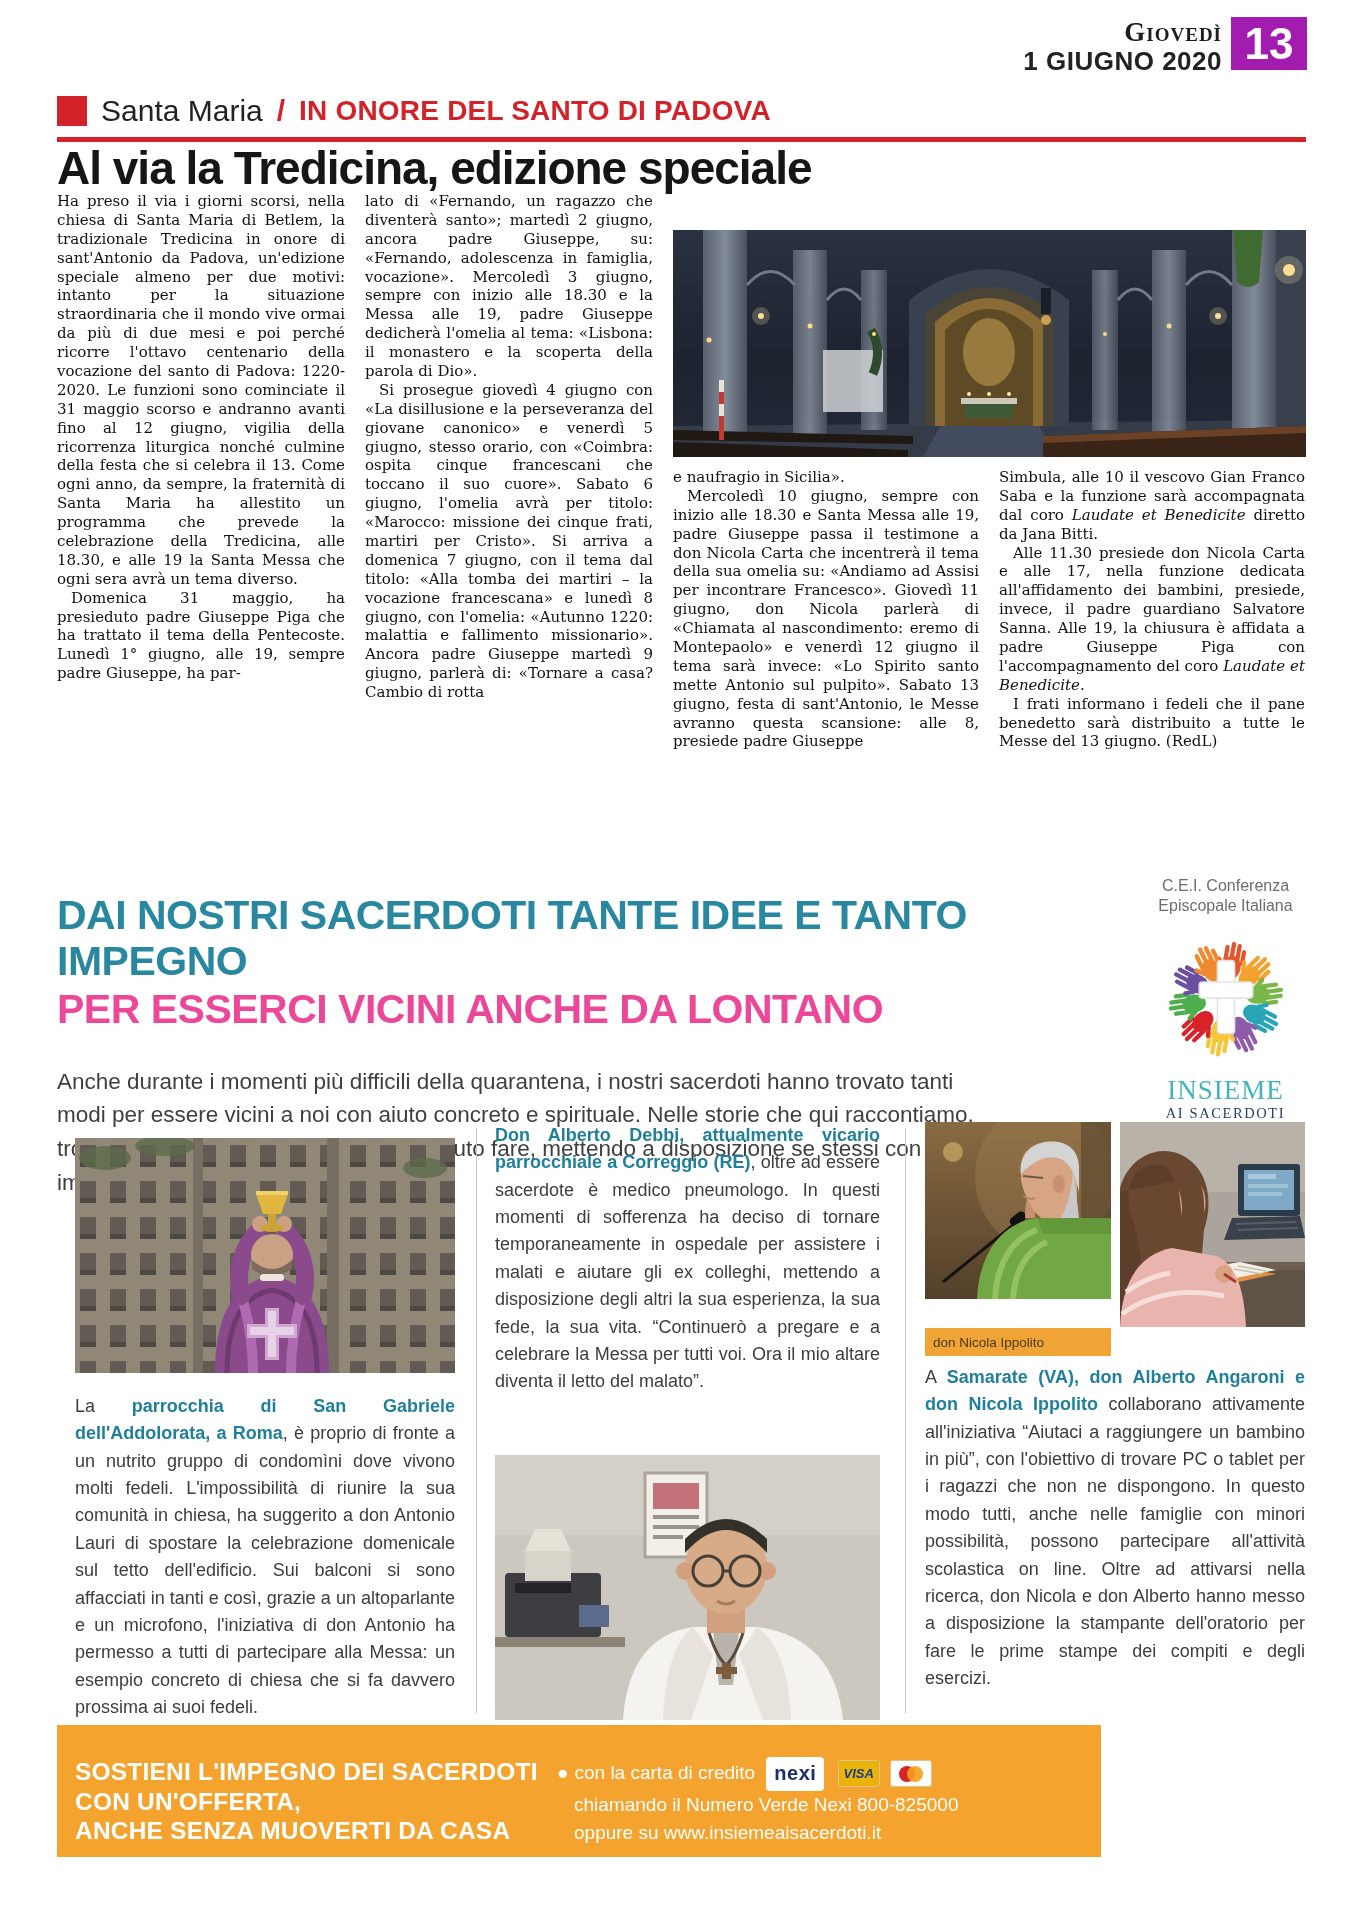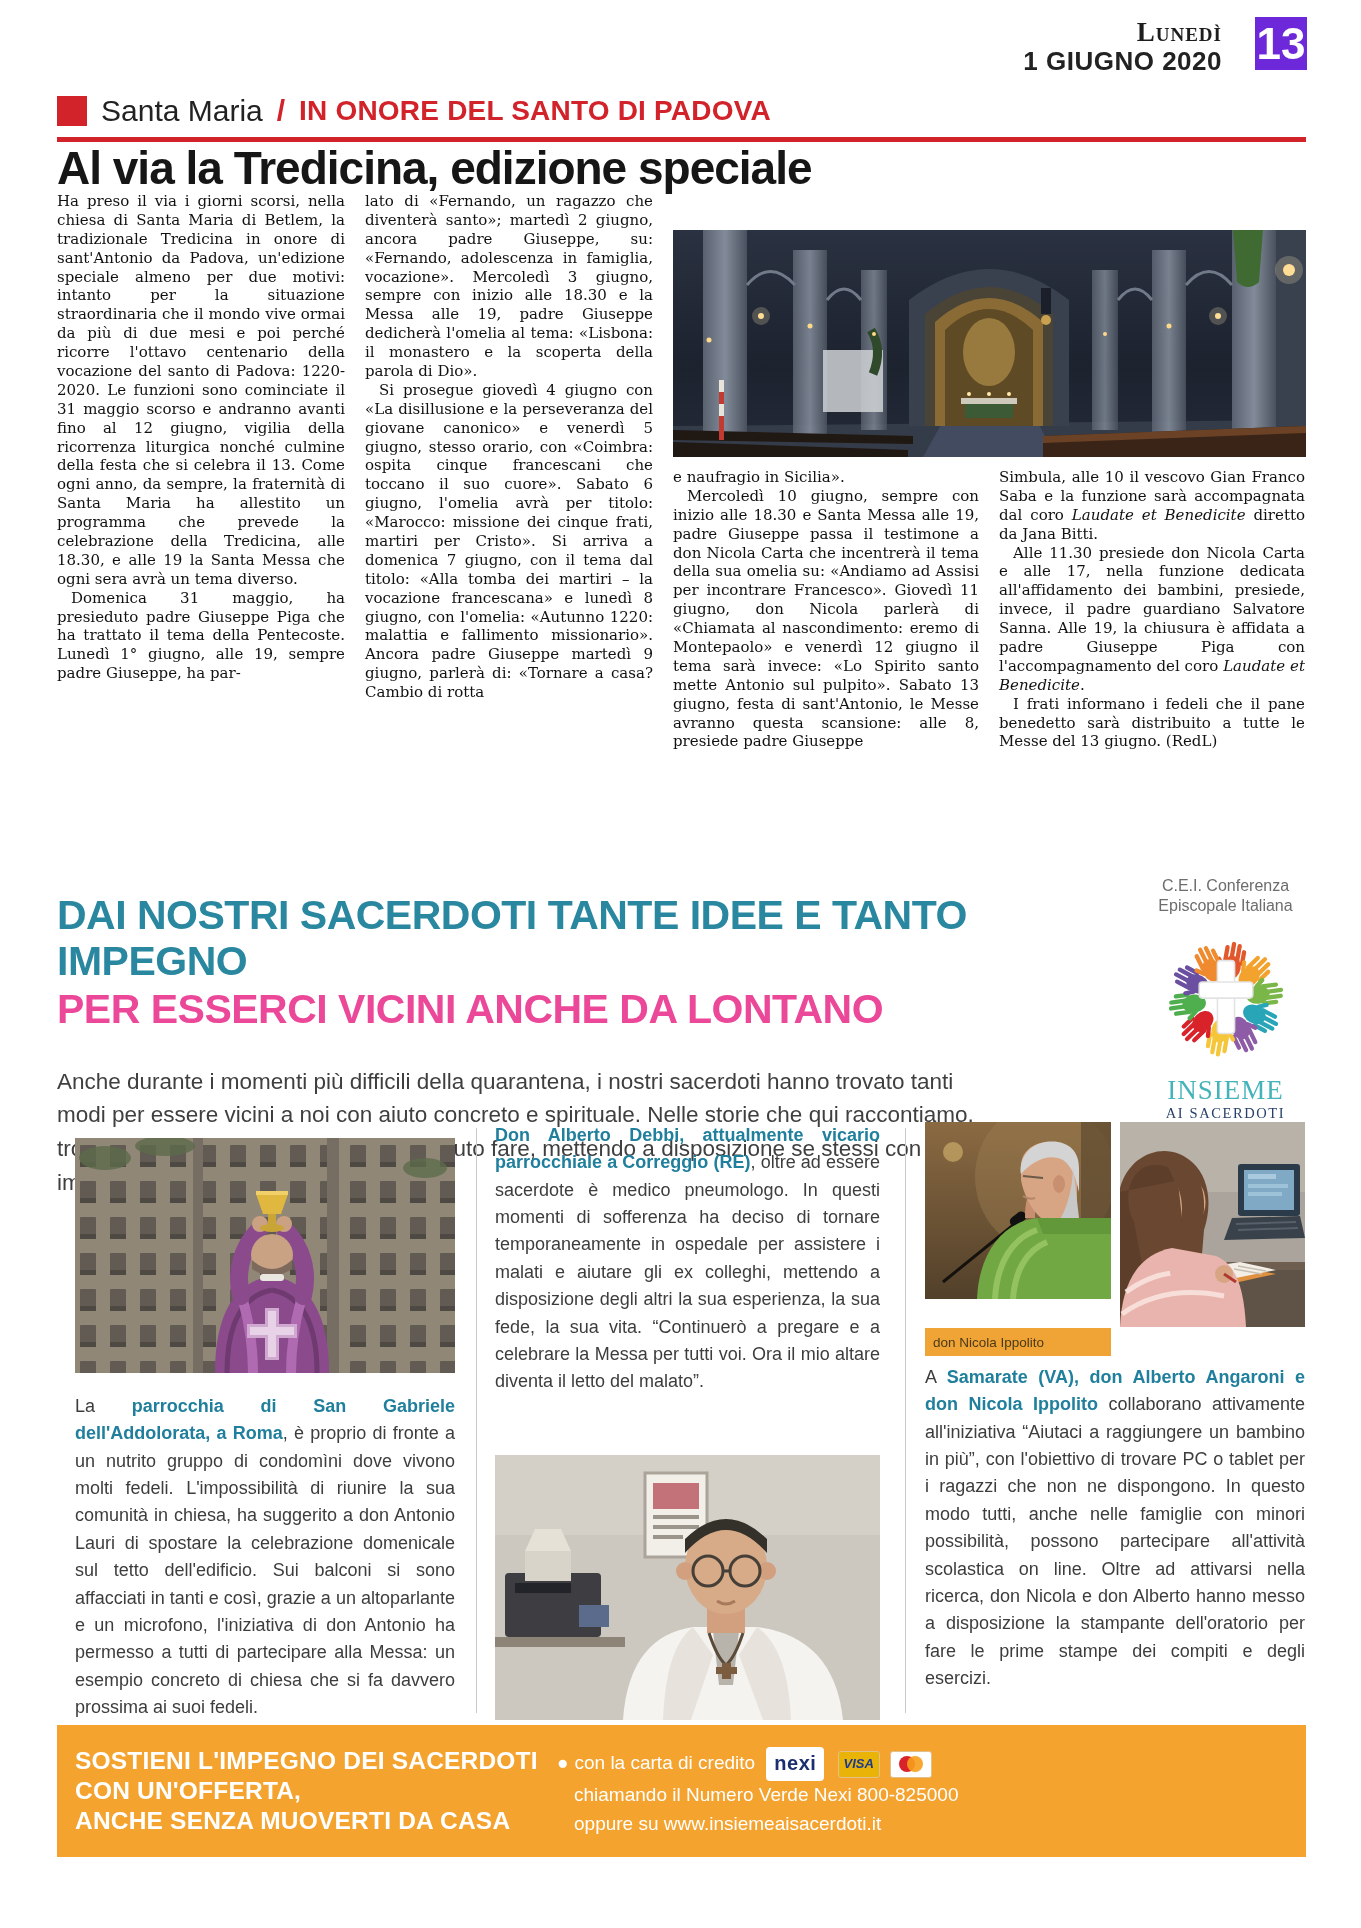--- a/index.html
+++ b/index.html
@@ -4,21 +4,21 @@
 <style>
   html,body{margin:0;padding:0;background:#ffffff;}
   .page{position:relative;width:1361px;height:1928px;background:#fff;overflow:hidden;
         font-family:"Liberation Sans",sans-serif;color:#1a1a1a;}
 
   
   .masthead{position:absolute;top:18px;right:139px;text-align:right;line-height:1.05;}
   .brand{font-family:"Liberation Serif",serif;font-variant:small-caps;font-weight:bold;
          font-size:27px;color:#1d1d1d;letter-spacing:1px;}
   .mdate{font-size:26px;font-weight:bold;color:#222;margin-top:2px;letter-spacing:0.5px;}
-  .pagebox{position:absolute;top:17px;right:54px;width:52px;height:53px;background:#6d28d9;
+  .pagebox{position:absolute;top:17px;right:54px;width:76px;height:53px;background:#a21caf;
            display:flex;align-items:center;justify-content:center;color:#fff;
            font-size:44px;font-weight:bold;}
 
   
   .kicker{position:absolute;left:57px;top:94px;display:flex;align-items:center;gap:14px;}
   .ksq{width:30px;height:30px;background:#d2232a;}
   .ksection{font-size:30px;color:#222;}
   .ksep{font-size:30px;color:#d2232a;font-weight:bold;}
   .ktitle{font-size:28px;color:#d2232a;font-weight:bold;letter-spacing:0.2px;}
   .rule{position:absolute;left:57px;top:137px;width:1249px;height:5px;background:#d2232a;}
@@ -65,42 +65,42 @@
   .textA{margin-top:20px;}
   .photoB{position:absolute;left:0;top:333px;width:385px;height:265px;}
   .photosC{display:flex;gap:9px;}
   .pc1{width:186px;height:234px;position:relative;}
   .pc1cap{position:absolute;left:0;bottom:0;width:100%;height:28px;background:#f0a435;
           color:#4a3a1a;font-size:13.5px;display:flex;align-items:center;padding-left:8px;box-sizing:border-box;}
   .pc2{width:185px;height:205px;}
   .textC{margin-top:8px;}
 
   
-  .banner{position:absolute;left:57px;top:1725px;width:1249px;height:132px;background:#f5a32f;
-          color:#fff;display:flex;box-sizing:border-box;}
+  .banner{position:absolute;left:57px;top:1725px;width:1044px;height:132px;background:#f5a32f;
+          color:#fff;display:flex;box-sizing:border-box;align-items:center;}
   .btitle{width:500px;box-sizing:border-box;padding:21px 0 0 18px;font-size:24.5px;
           font-weight:bold;line-height:1.22;letter-spacing:0.2px;}
   .bcard{width:456px;box-sizing:border-box;padding-top:22px;font-size:19px;line-height:1.5;}
   .bbank{flex:1;box-sizing:border-box;padding-top:22px;font-size:19px;line-height:1.5;}
   .bline{padding-left:17px;}
   .bullet{margin-right:6px;}
   .chip{display:inline-flex;align-items:center;justify-content:center;vertical-align:middle;}
   .nexi{background:#fff;color:#1b2e6f;font-weight:bold;font-size:20px;letter-spacing:0.5px;
         border-radius:4px;padding:1px 8px 3px 8px;margin-left:6px;}
   .visa{background:#eab308;border:1px solid #e2c089;border-radius:3px;width:40px;height:25px;
         color:#1a3a8f;font-style:italic;font-weight:bold;font-size:13px;margin-left:8px;}
   .mc{background:#fff;border:1px solid #e2c089;border-radius:3px;width:40px;height:25px;margin-left:5px;}
 </style>
 </head>
 <body>
 
 <div class="page">
 
   <div class="masthead">
-    <div class="brand">Lunedì</div>
+    <div class="brand">Giovedì</div>
     <div class="mdate">1 GIUGNO 2020</div>
   </div>
   <div class="pagebox">
     <span>13</span>
   </div>
 
   <div class="kicker">
     <span class="ksq"></span>
     <span class="ksection">Santa Maria</span>
     <span class="ksep">/</span>

